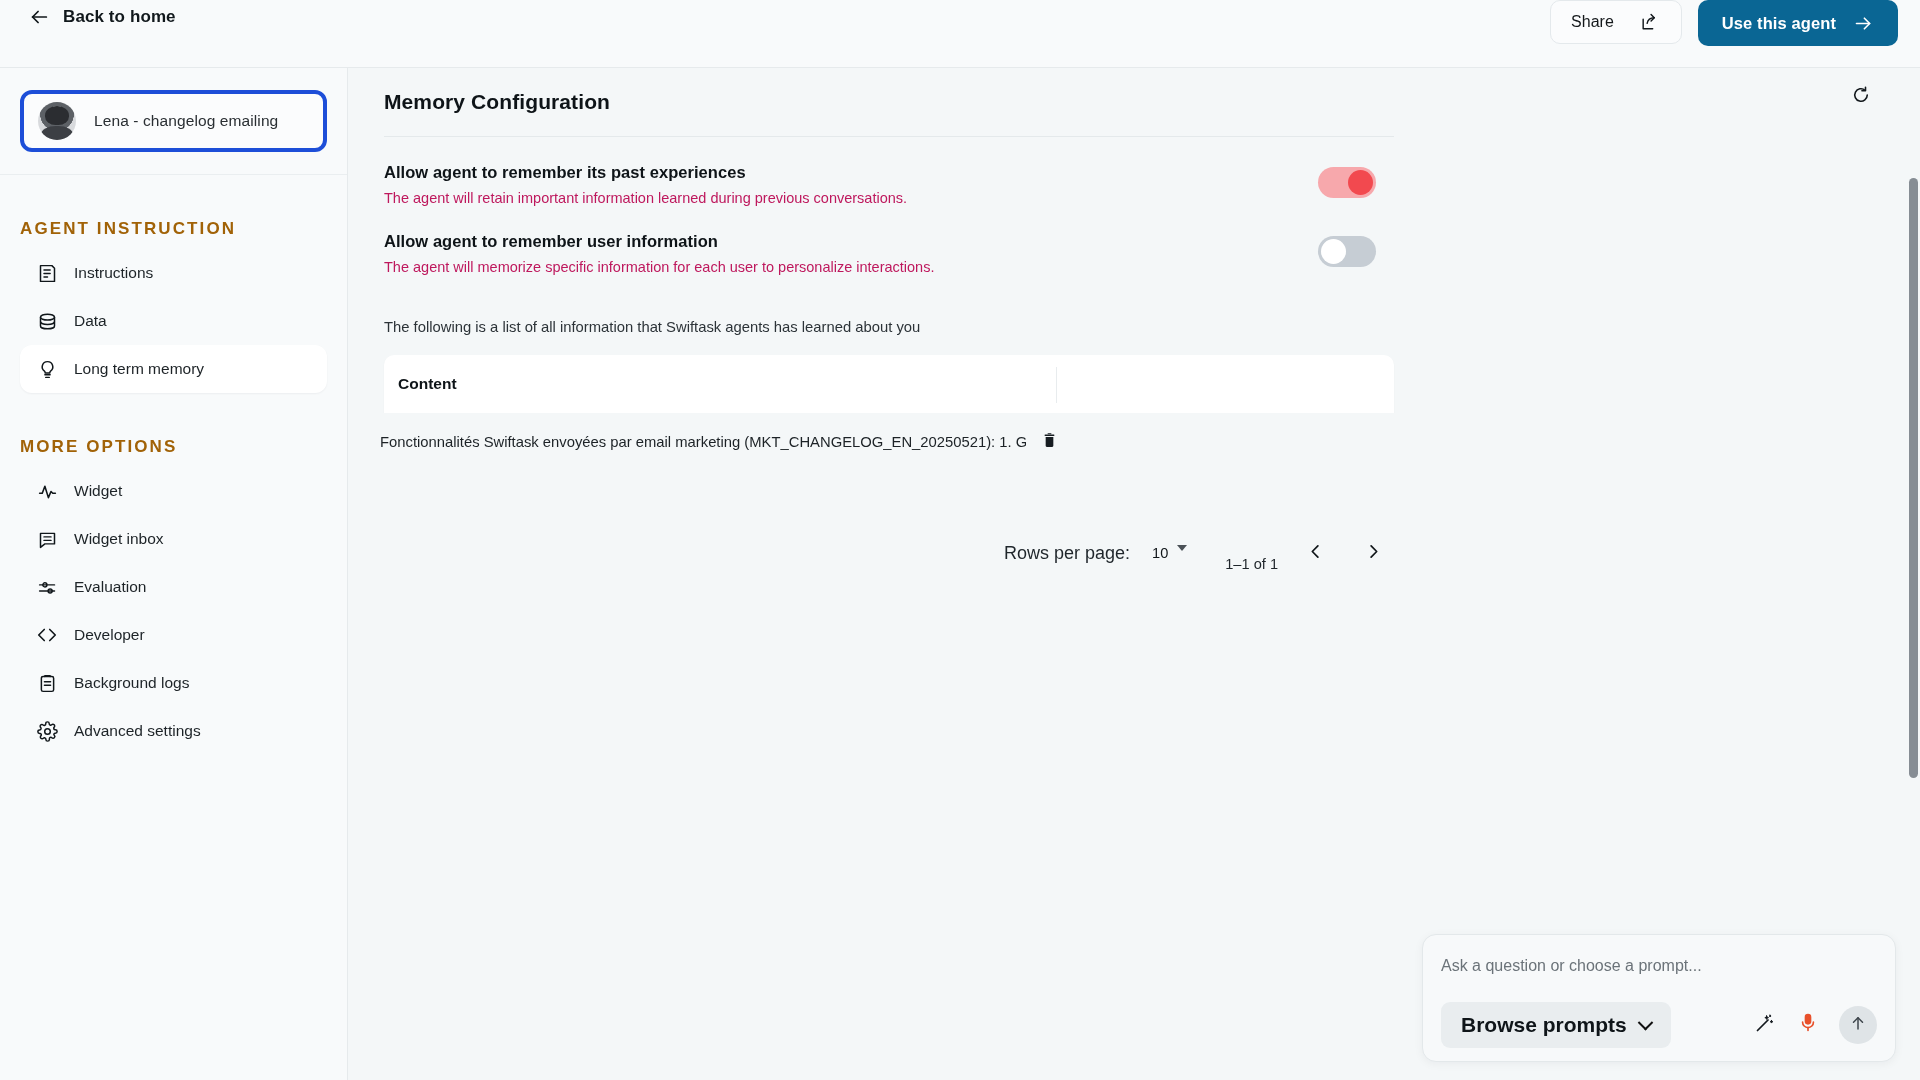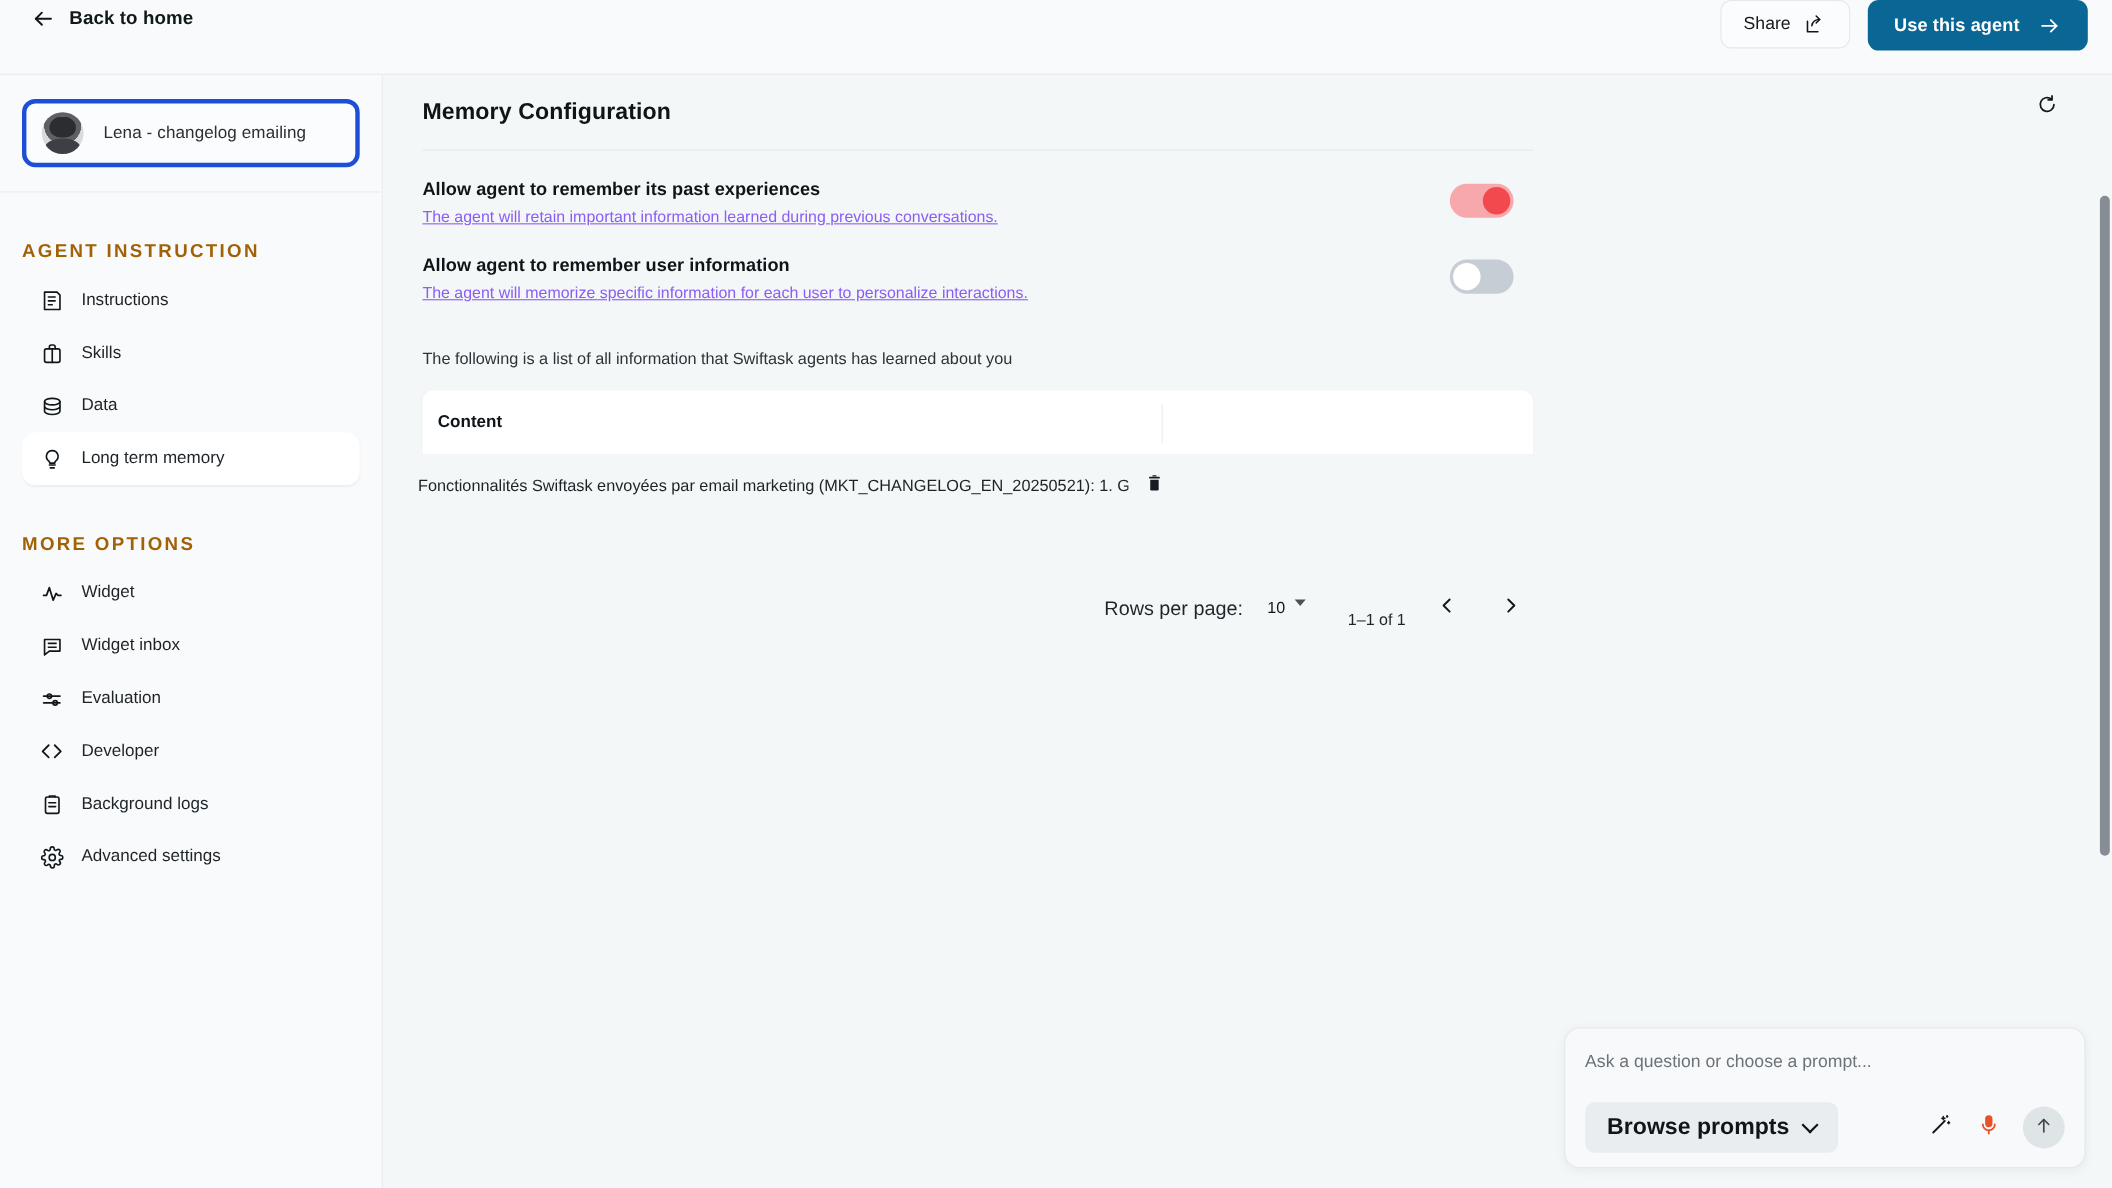--- a/index.html
+++ b/index.html
@@ -24,21 +24,21 @@
   .back-home {
     display: flex; align-items: center; gap: 13px;
     cursor: pointer; padding: 6px 6px;
   }
   .back-home .label {
     font-size: 17px; font-weight: 600; color: #11181c;
     letter-spacing: .1px;
   }
   .spacer { flex: 1; }
   .share-btn {
-    display: flex; align-items: center; gap: 11px;
+    display: flex; align-items: center; gap: 25px;
     height: 44px; padding: 15px 20px;
     border: 1px solid #e4e9ec; border-radius: 10px;
     background: #fbfcfd; cursor: pointer;
     font-size: 16px; font-weight: 500; color: #14181b;
   }
   .use-agent-btn {
     display: flex; align-items: center; gap: 16px;
     height: 46px; padding: 0 24px;
     margin-left: 16px;
     border-radius: 10px;
@@ -153,21 +153,21 @@
     padding: 0 18px; margin-top: 26px;
     width: 1028px;
   }
   .setting-text { flex: 1; }
   .setting-title {
     font-size: 16.5px; font-weight: 700; color: #0e1418;
     letter-spacing: .05px;
   }
   .setting-desc {
     margin-top: 8px;
-    font-size: 14.5px; color: #8b5cf6; text-decoration: underline;
+    font-size: 14.5px; color: #be185d;
   }
   .toggle {
     width: 58px; height: 31px; border-radius: 16px;
     position: relative; cursor: pointer; flex: none;
     margin-top: 4px;
   }
   .toggle.on { background: #f7a8ac; }
   .toggle.off { background: #c6cdd4; }
   .toggle .knob {
     position: absolute; top: 3px;
@@ -358,30 +358,20 @@
         <svg width="21" height="21" viewBox="0 0 24 24" fill="none" stroke="currentColor" stroke-width="1.7" stroke-linecap="round" stroke-linejoin="round">
             <path d="M4 3h13l3 3v15H4z"></path>
             <line x1="8" y1="8" x2="15" y2="8"></line>
             <line x1="8" y1="12" x2="15" y2="12"></line>
             <line x1="8" y1="16" x2="12" y2="16"></line>
           </svg>
       </span>
       <span>Instructions</span>
     </div>
 
-    <div class="nav-item">
-      <span class="nav-icon">
-        <svg width="21" height="21" viewBox="0 0 24 24" fill="none" stroke="currentColor" stroke-width="1.7" stroke-linecap="round" stroke-linejoin="round">
-            <rect x="4" y="7" width="16" height="14" rx="2"></rect>
-            <path d="M9 7V5a2 2 0 0 1 2-2h2a2 2 0 0 1 2 2v2"></path>
-            <line x1="12" y1="7" x2="12" y2="21"></line>
-          </svg>
-      </span>
-      <span>Skills</span>
-    </div>
 
     <div class="nav-item">
       <span class="nav-icon">
         <svg width="21" height="21" viewBox="0 0 24 24" fill="none" stroke="currentColor" stroke-width="1.7" stroke-linecap="round" stroke-linejoin="round">
             <ellipse cx="12" cy="7" rx="8" ry="3.4"></ellipse>
             <path d="M4 7v5c0 1.9 3.6 3.4 8 3.4s8-1.5 8-3.4V7"></path>
             <path d="M4 12.5V17c0 1.9 3.6 3.4 8 3.4s8-1.5 8-3.4v-4.5"></path>
           </svg>
       </span>
       <span>Data</span>

